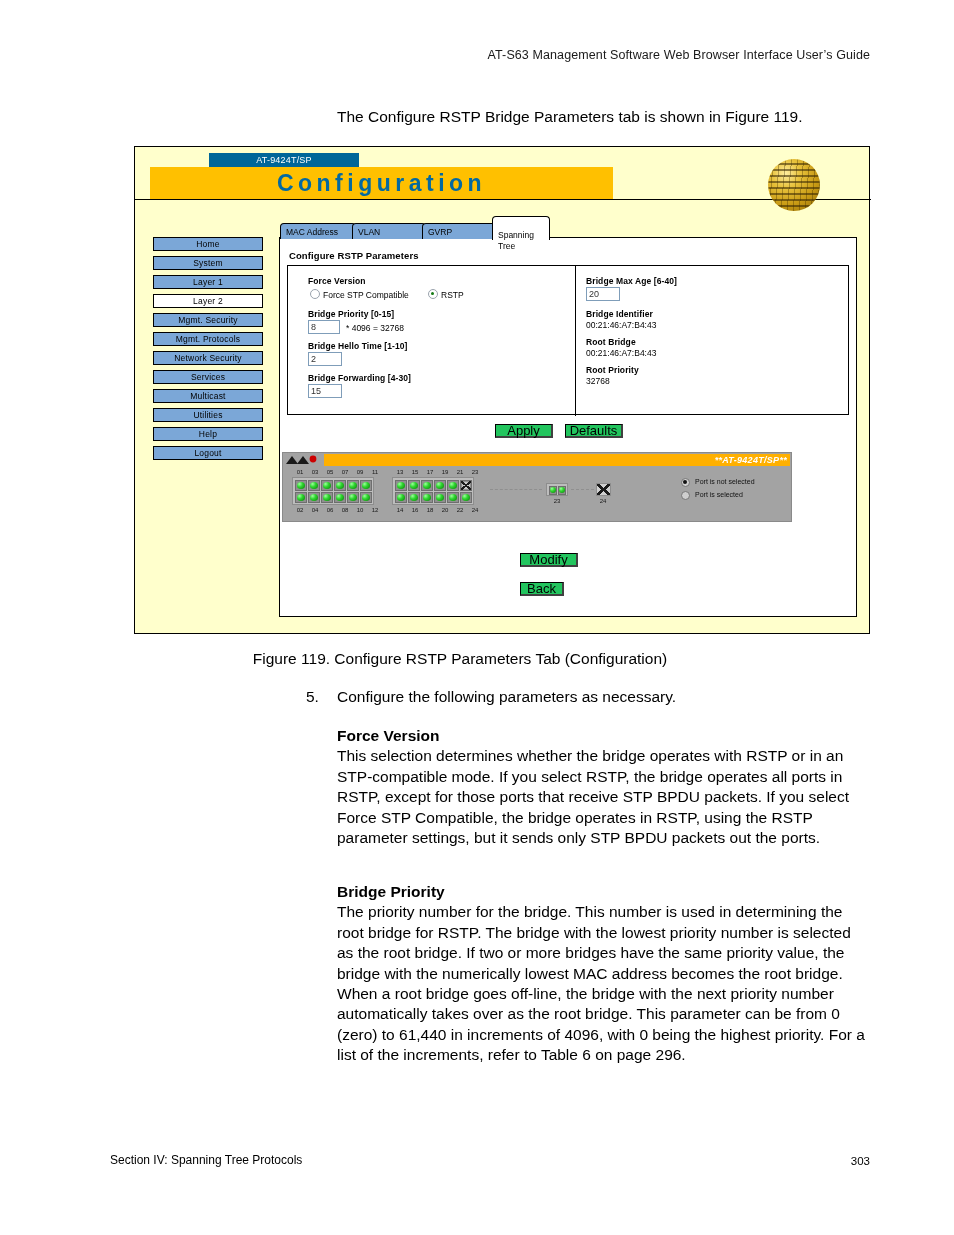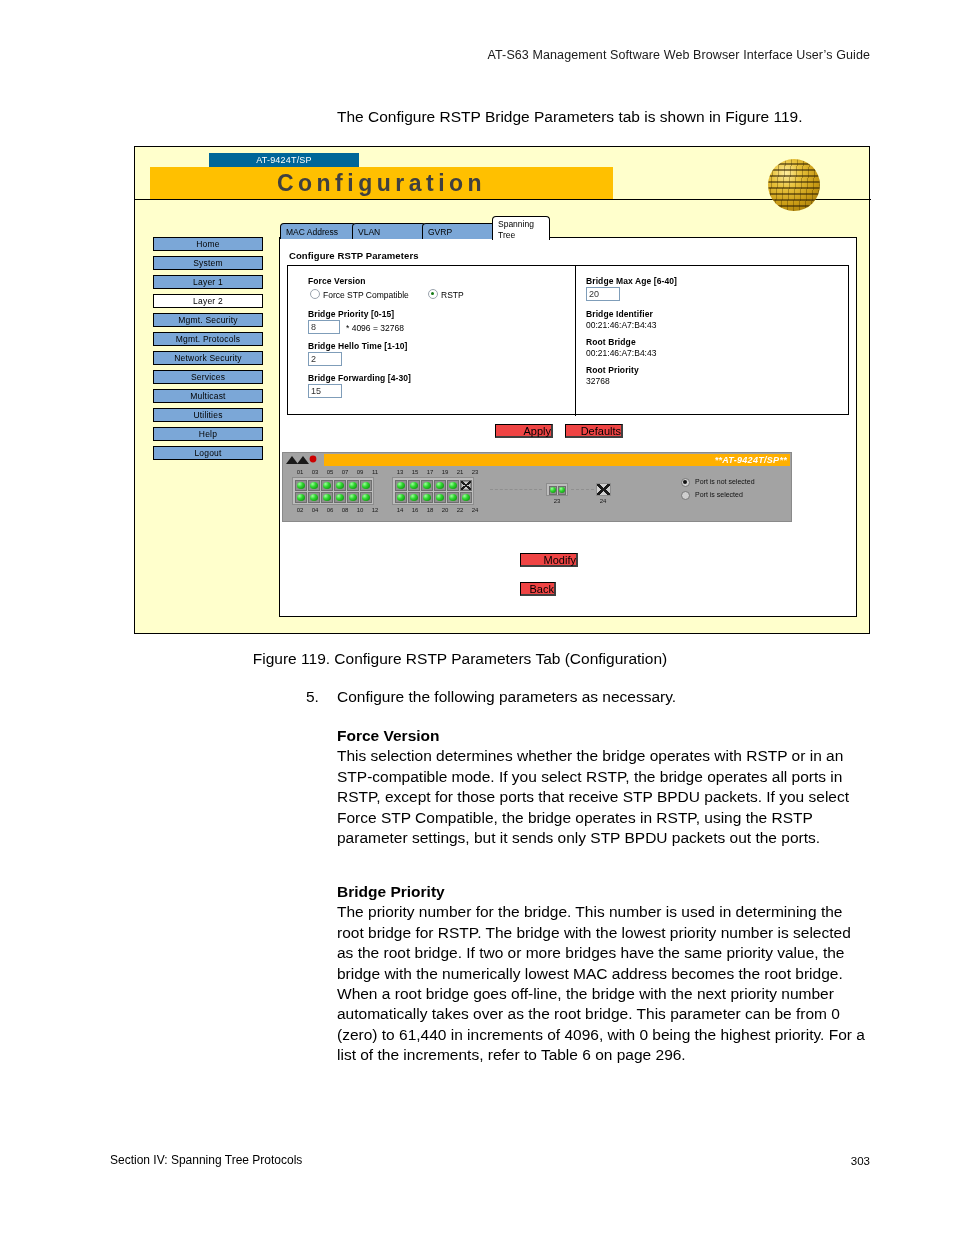--- a/index.html
+++ b/index.html
@@ -108,21 +108,21 @@
     line-height: 14px;
     letter-spacing: 0.2px;
   }
   .config-bar {
     position: absolute;
     top: 20px;
     left: 15px;
     width: 463px;
     height: 32px;
     background: #ffc000;
-    color: #404040;
+    color: #0369a1;
     font-size: 23px;
     font-weight: bold;
     line-height: 32px;
     text-align: center;
     letter-spacing: 4.5px;
   }
   .hrule {
     position: absolute;
     top: 52px;
     left: 0px;
@@ -233,21 +233,21 @@
     line-height: 16px;
     padding-left: 5px;
     box-sizing: border-box;
     color: #000;
   }
   .tab.active {
     background: #ffffff;
     height: 24px;
     bottom: -1px;
     line-height: 10.5px;
-    padding-top: 2px;
+    padding-top: 13px;
     z-index: 3;
   }
   #tab-mac  { left: 0px;   width: 76px; }
   #tab-vlan { left: 72px;  width: 74px; }
   #tab-gvrp { left: 142px; width: 74px; }
   #tab-stp  { left: 212px; width: 58px; }
 
   .panel-title {
     position: absolute;
     top: 12px;
@@ -320,35 +320,35 @@
   }
   .radio-lbl {
     position: absolute;
     font-size: 8.5px;
     white-space: nowrap;
   }
 
   
   .btn {
     position: absolute;
-    background: #ef4444;
+    background: #22c55e;
     border: 1px solid #000000;
     border-right: 2px solid #404040;
     border-bottom: 2px solid #404040;
-    font-size: 11px;
-    text-align: right;
+    font-size: 13px;
+    text-align: center;
     color: #000;
     box-sizing: border-box;
     line-height: 12px;
     height: 14px;
   }
   #btn-apply    { top: 186px; left: 215px; width: 58px; }
   #btn-defaults { top: 186px; left: 285px; width: 58px; }
   #btn-modify   { top: 315px; left: 240px; width: 58px; }
-  #btn-back     { top: 344px; left: 240px; width: 36px; }
+  #btn-back     { top: 344px; left: 240px; width: 44px; }
 
   
   .switch-panel {
     position: absolute;
     top: 214px;
     left: 2px;
     width: 510px;
     height: 70px;
     background: #a3a3a3;
     border: 1px solid #8a8a8a;

